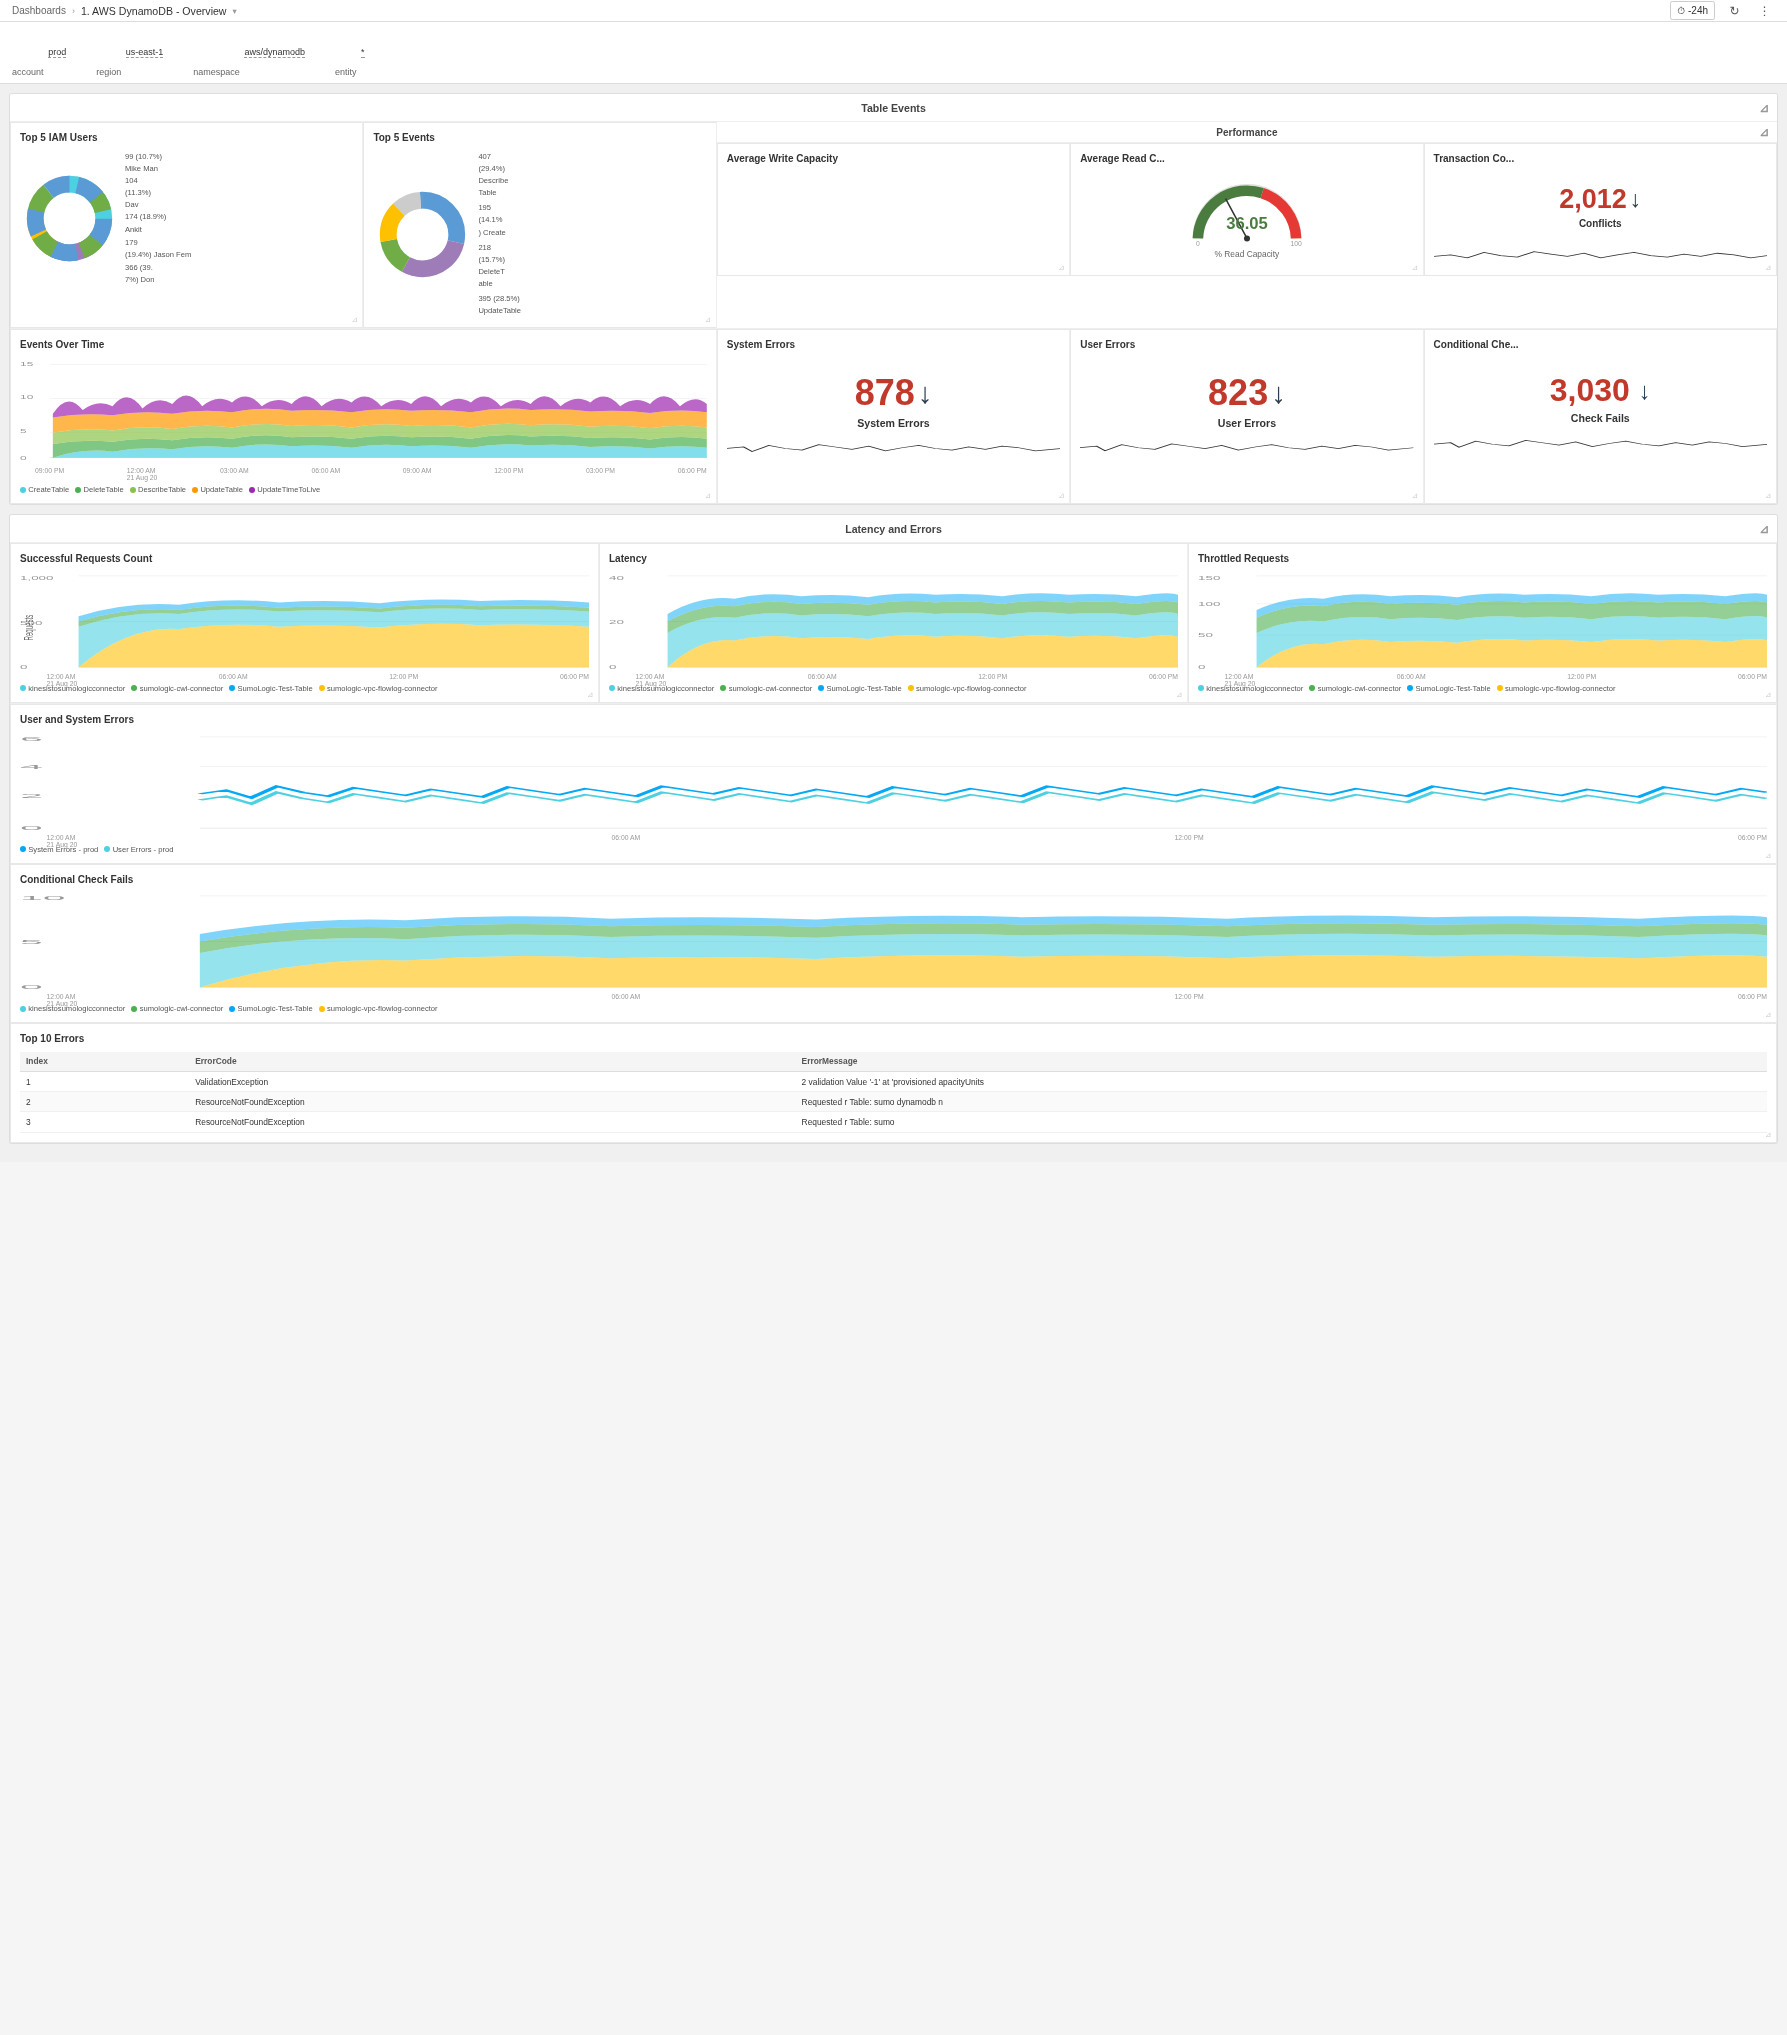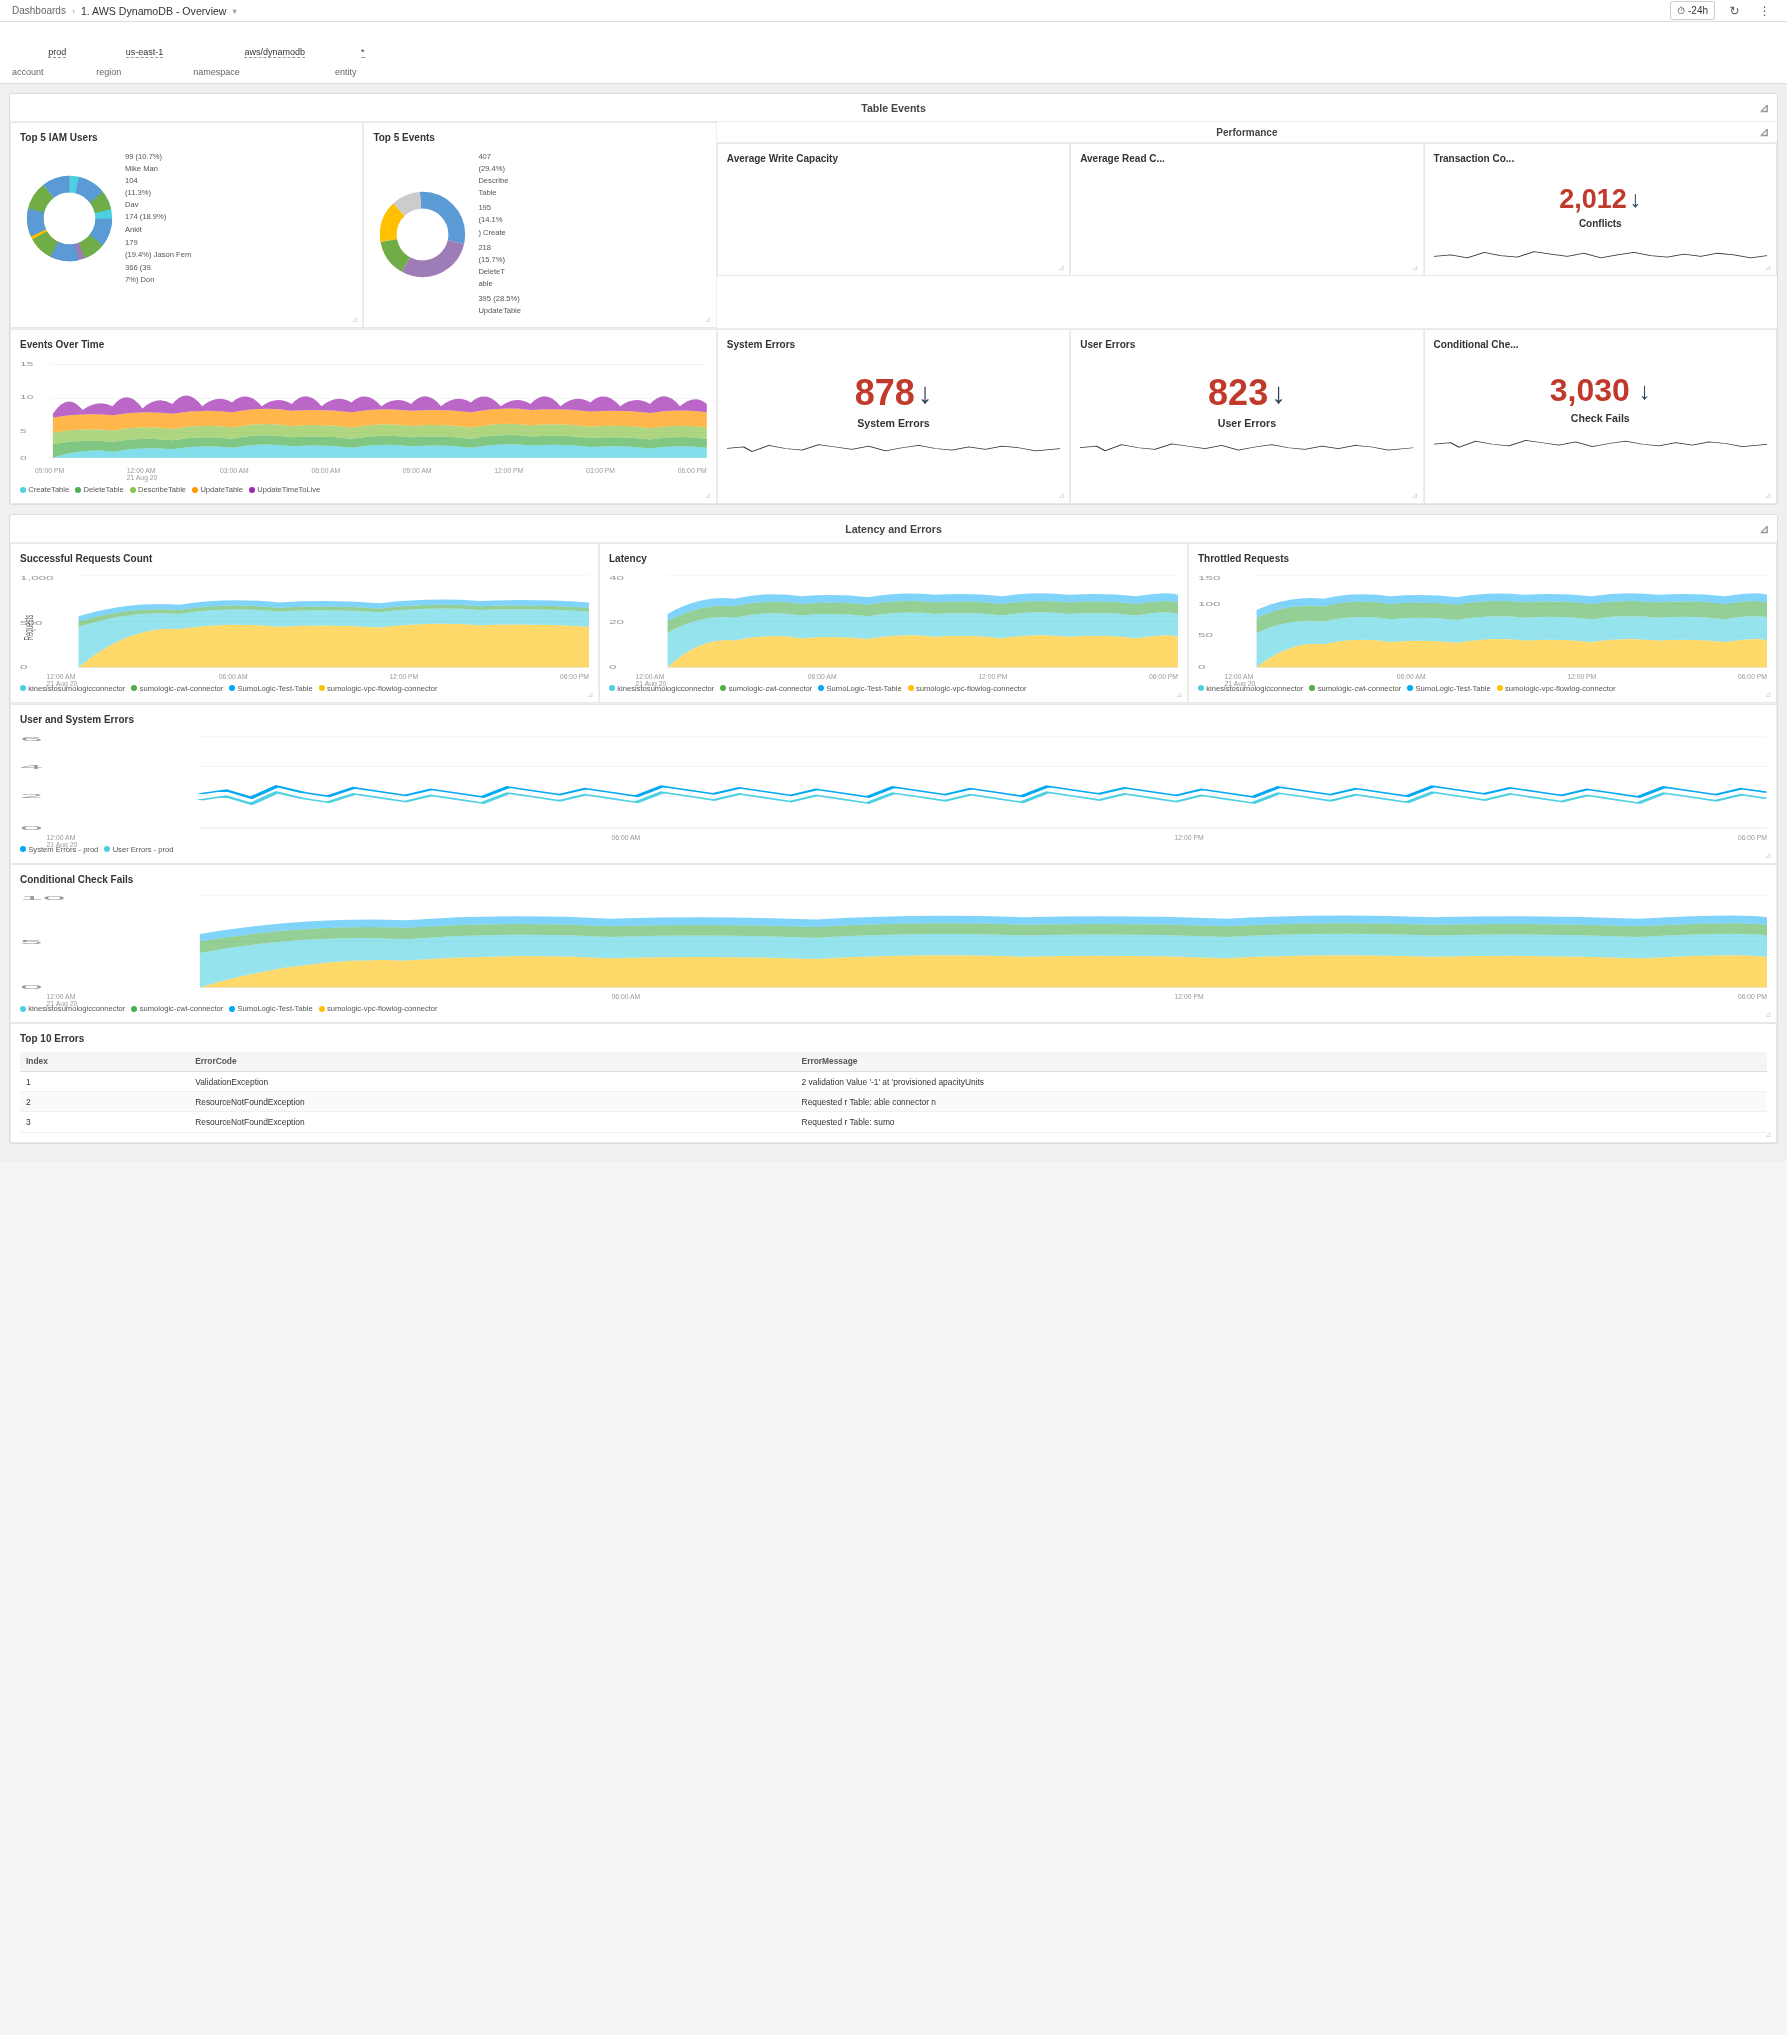--- a/index.html
+++ b/index.html
@@ -178,20 +178,33 @@
         </div>
         <div style="display:grid;grid-template-columns:1fr 1fr 1fr;">
 
           <div class="panel" style="border-right:0.8px solid #eee;">
             <div class="panel-title">Average Write Capacity</div>
             <div class="panel-corner">⊿</div>
           </div>
 
           <div class="panel" style="border-right:0.8px solid #eee;">
             <div class="panel-title">Average Read C...</div>
+            <div class="gauge-container">
+              <svg width="122" height="68" viewBox="0 0 160 90" style="font-size:12px">
+                <path d="M 15 80 A 65 65 0 0 1 145 80" fill="none" stroke="#e0e0e0" stroke-width="14"></path>
+                <path d="M 100 20 A 65 65 0 0 1 145 80" fill="none" stroke="#e53935" stroke-width="14"></path>
+                <path d="M 15 80 A 65 65 0 0 1 100 20" fill="none" stroke="#4a7c3f" stroke-width="14"></path>
+                <line x1="80" y1="80" x2="52" y2="28" stroke="#333" stroke-width="2" stroke-linecap="round"></line>
+                <circle cx="80" cy="80" r="4" fill="#333"></circle>
+                <text x="80" y="68" text-anchor="middle" font-size="22" font-weight="700" fill="#4a7c3f">36.05</text>
+                <text x="15" y="90" text-anchor="middle" font-size="9" fill="#999">0</text>
+                <text x="145" y="90" text-anchor="middle" font-size="9" fill="#999">100</text>
+              </svg>
+              <div class="gauge-label">% Read Capacity</div>
+            </div>
             <div class="panel-corner">⊿</div>
           </div>
 
           <div class="panel">
             <div class="panel-title">Transaction Co...</div>
             <div style="text-align:center;padding:12px 6px;">
               <div style="display:flex;align-items:center;justify-content:center;gap:3px;">
                 <span style="font-size:27px;font-weight:700;color:#c0392b;">2,012</span>
                 <span style="font-size:23px;color:#2c3e50;">↓</span>
               </div>
@@ -568,21 +581,21 @@
           <tbody id="errors-table-body">
 
           <tr>
     <td>1</td>
     <td>ValidationException</td>
     <td>2 validation Value '-1' at 'provisioned apacityUnits</td>
   </tr>
               <tr>
     <td>2</td>
     <td>ResourceNotFoundException</td>
-    <td>Requested r Table: able connector n</td>
+    <td>Requested r Table: sumo dynamodb n</td>
   </tr>
               <tr>
     <td>3</td>
     <td>ResourceNotFoundException</td>
     <td>Requested r Table: sumo</td>
   </tr>
             </tbody>
         </table>
         <div class="panel-corner">⊿</div>
       </div>

